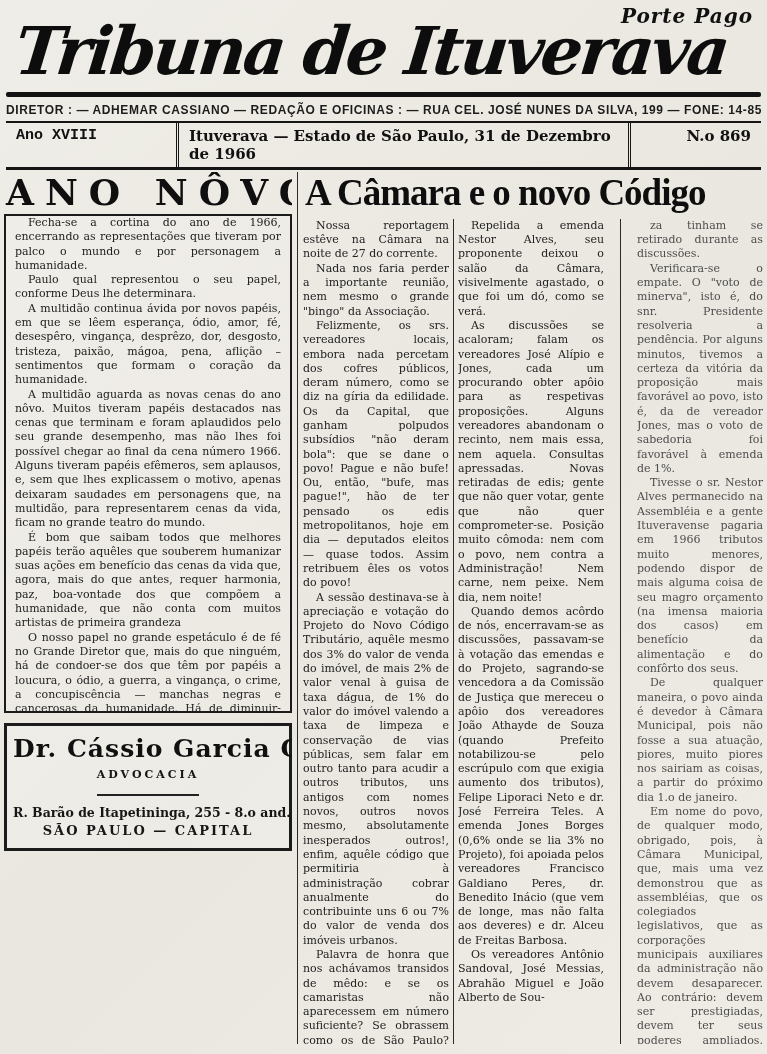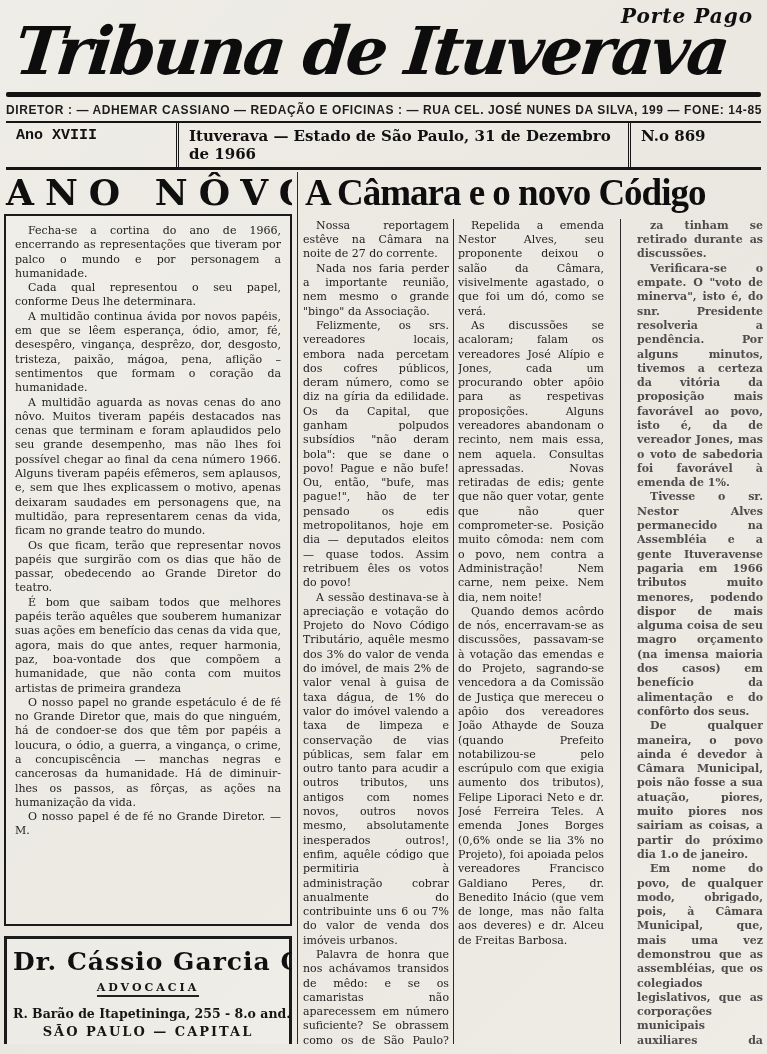--- a/index.html
+++ b/index.html
@@ -29,70 +29,70 @@
     font-size:12px; letter-spacing:0.6px; text-align:right;
     padding:3px 0 4px 0; color:#1c1c1c; white-space:nowrap;
   }
   .dateline {
     display:flex; align-items:stretch;
     border-top:2px solid #151515; border-bottom:3px solid #151515;
   }
   .dl-cell { padding:4px 10px; font-weight:bold; font-size:15px; color:#111; }
   .dl-left  { width:170px;font-family:Liberation Mono, monospace; }
   .dl-center{ flex:1; border-left:3px double #151515; border-right:3px double #151515; }
-  .dl-right { width:130px; }
+  .dl-right { width:130px; text-align:right; }
   
   .content { display:flex; height:874px; padding:2px 4px 0 4px; overflow:hidden; }
   .vr { width:1px; background:#2a2a2a; flex:none; margin:0 4px; }
   .main-vr { margin:0 5px; }
   .col-left { width:288px; flex:none; overflow:hidden; }
   .col-right { flex:1; min-width:0; overflow:hidden; }
   
   .ano-novo-hl {
     font-family:"DejaVu Serif",serif; font-weight:bold; font-size:36px;
     letter-spacing:11px; white-space:nowrap; color:#0f0f0f;
     padding:2px 0 4px 2px; line-height:1;
   }
   .ano-novo-box {
-    border:2px solid #1b1b1b; padding:8px 9px 6px 9px;
-    height:712px; overflow:hidden; background:rgba(255,255,255,0.12);
+    border:2px solid #1b1b1b; padding:0 9px 6px 9px;
+    height:499px; overflow:hidden; background:rgba(255,255,255,0.12);
   }
   .ano-novo-box p {
     font-size:13.4px; line-height:1.33; text-align:justify;
     text-indent:20px; color:#1d1d1d;
   }
   .ad-box {
     border:3px solid #1b1b1b; margin-top:10px; padding:8px 6px 10px 6px;
     text-align:center; background:rgba(255,255,255,0.18);
   }
   .ad-name { font-size:25px; font-weight:bold; letter-spacing:1px; color:#101010; white-space:nowrap; }
   .ad-prof {
     font-size:11px; font-weight:bold; letter-spacing:3px; margin-top:1px;
-    display:inline-block; border-bottom:2px solid #222; padding-bottom:1px;
+    display:inline-block; border-bottom:2px solid #222; padding-bottom:13px;
   }
   .ad-addr { font-size:12.5px; font-weight:bold; margin-top:9px; white-space:nowrap; }
   .ad-city { font-size:13px;  font-weight:bold; letter-spacing:2px; margin-top:3px; }
   
   .camara-hl {
     font-family:Liberation Serif, serif; font-weight:bold;
     font-size:37px; letter-spacing:-1px; line-height:1.05;
     color:#0e0e0e; padding:2px 0 6px 2px; white-space:nowrap;
   }
   .camara-body { display:flex; overflow:hidden; }
   .ncol { overflow:hidden; }
   .camara-c1 { width:146px; flex:none; }
   .right-sub { flex:1; min-width:0; }
   .camara-row { display:flex;gap:12px; }
   .camara-c2 { width:146px; flex:none; }
   .camara-c3 { flex:1; min-width:0; }
   .article p {
     font-size:11px; line-height:1.3; text-align:justify;
     text-indent:13px; color:#222;
   }
-  .faded p { color:#4d4d4d;font-weight:bold; }
+  .faded p { color:#4d4d4d; }
   .rule-mid { height:2px; background:#1a1a1a; margin:8px 0 4px 0; }
   .feriados-hl {
     font-family:"DejaVu Serif",serif; font-weight:bold; font-size:28px;
     letter-spacing:0px; color:#0d0d0d; white-space:nowrap;
     padding:2px 0 8px 0; line-height:1;
   }
 </style>
 </head>
 <body>
 
@@ -109,24 +109,23 @@
       <span class="dl-cell dl-right">N.o 869</span>
     </div>
   </header>
 
   <main class="content">
 
     <section class="col-left">
       <h2 class="ano-novo-hl">ANO NÔVO</h2>
       <div class="ano-novo-box article">
           <p>Fecha-se a cortina do ano de 1966, encerrando as representações que tiveram por palco o mundo e por personagem a humanidade.</p>
-          <p>Cada qual representou o seu papel, conforme Deus lhe determinara.</p>
+          <p>Paulo qual representou o seu papel, conforme Deus lhe determinara.</p>
           <p>A multidão continua ávida por novos papéis, em que se lêem esperança, ódio, amor, fé, desespêro, vingança, desprêzo, dor, desgosto, tristeza, paixão, mágoa, pena, aflição – sentimentos que formam o coração da humanidade.</p>
           <p>A multidão aguarda as novas cenas do ano nôvo. Muitos tiveram papéis destacados nas cenas que terminam e foram aplaudidos pelo seu grande desempenho, mas não lhes foi possível chegar ao final da cena número 1966. Alguns tiveram papéis efêmeros, sem aplausos, e, sem que lhes explicassem o motivo, apenas deixaram saudades em personagens que, na multidão, para representarem cenas da vida, ficam no grande teatro do mundo.</p>
-          <p>Os que ficam, terão que representar novos papéis que surgirão com os dias que hão de passar, obedecendo ao Grande Diretor do teatro.</p>
           <p>É bom que saibam todos que melhores papéis terão aquêles que souberem humanizar suas ações em benefício das cenas da vida que, agora, mais do que antes, requer harmonia, paz, boa-vontade dos que compõem a humanidade, que não conta com muitos artistas de primeira grandeza</p>
           <p>O nosso papel no grande espetáculo é de fé no Grande Diretor que, mais do que ninguém, há de condoer-se dos que têm por papéis a loucura, o ódio, a guerra, a vingança, o crime, a concupiscência — manchas negras e cancerosas da humanidade. Há de diminuir-lhes os passos, as fôrças, as ações na humanização da vida.</p>
           <p>O nosso papel é de fé no Grande Diretor. — M.</p>
         </div>
       <div class="ad-box">
         <div class="ad-name">Dr. Cássio Garcia Ordine</div>
         <div><span class="ad-prof">ADVOCACIA</span></div>
         <div class="ad-addr">R. Barão de Itapetininga, 255 - 8.o and. - Conj. 814</div>
         <div class="ad-city">SÃO PAULO — CAPITAL</div>
       </div>
@@ -146,20 +145,21 @@
             <p>Palavra de honra que nos achávamos transidos de mêdo: e se os camaristas não aparecessem em número suficiente? Se obrassem como os de São Paulo? Bem lá a taxação era mais modesta: 1,2% sôbre aquele horror!? E o povo, já tão esfolado, tão empobrecido nos últimos anos?! Que se diria a eles? Falar-se-ia como alguém o disse na Revolução Francêsa? "Não tem pão, pois que comam bolos?!"</p>
           </div>
         <div class="vr"></div>
 
         <div class="right-sub">
           <div class="camara-row">
             <div class="ncol camara-c2 article">
                 <p>Repelida a emenda Nestor Alves, seu proponente deixou o salão da Câmara, visivelmente agastado, o que foi um dó, como se verá.</p>
                 <p>As discussões se acaloram; falam os vereadores José Alípio e Jones, cada um procurando obter apôio para as respetivas proposições. Alguns vereadores abandonam o recinto, nem mais essa, nem aquela. Consultas apressadas. Novas retiradas de edis; gente que não quer votar, gente que não quer comprometer-se. Posição muito cômoda: nem com o povo, nem contra a Administração! Nem carne, nem peixe. Nem dia, nem noite!</p>
                 <p>Quando demos acôrdo de nós, encerravam-se as discussões, passavam-se à votação das emendas e do Projeto, sagrando-se vencedora a da Comissão de Justiça que mereceu o apôio dos vereadores João Athayde de Souza (quando Prefeito notabilizou-se pelo escrúpulo com que exigia aumento dos tributos), Felipe Liporaci Neto e dr. José Ferreira Teles. A emenda Jones Borges (0,6% onde se lia 3% no Projeto), foi apoiada pelos vereadores Francisco Galdiano Peres, dr. Benedito Inácio (que vem de longe, mas não falta aos deveres) e dr. Alceu de Freitas Barbosa.</p>
+                <p>Os vereadores Antônio Sandoval, José Messias, Abrahão Miguel e João Alberto de Sou-</p>
               </div>
             <div class="vr"></div>
             <div class="ncol camara-c3 article faded">
                 <p>za tinham se retirado durante as discussões.</p>
                 <p>Verificara-se o empate. O "voto de minerva", isto é, do snr. Presidente resolveria a pendência. Por alguns minutos, tivemos a certeza da vitória da proposição mais favorável ao povo, isto é, da de vereador Jones, mas o voto de sabedoria foi favorável à emenda de 1%.</p>
                 <p>Tivesse o sr. Nestor Alves permanecido na Assembléia e a gente Ituveravense pagaria em 1966 tributos muito menores, podendo dispor de mais alguma coisa de seu magro orçamento (na imensa maioria dos casos) em benefício da alimentação e do confôrto dos seus.</p>
                 <p>De qualquer maneira, o povo ainda é devedor à Câmara Municipal, pois não fosse a sua atuação, piores, muito piores nos sairiam as coisas, a partir do próximo dia 1.o de janeiro.</p>
                 <p>Em nome do povo, de qualquer modo, obrigado, pois, à Câmara Municipal, que, mais uma vez demonstrou que as assembléias, que os colegiados legislativos, que as corporações municipais auxiliares da administração não devem desaparecer. Ao contrário: devem ser prestigiadas, devem ter seus poderes ampliados. Elas são necessárias para corrigir exageros da administração, do executivo, etc. Elas são úteis !</p>
               </div>
           </div>

